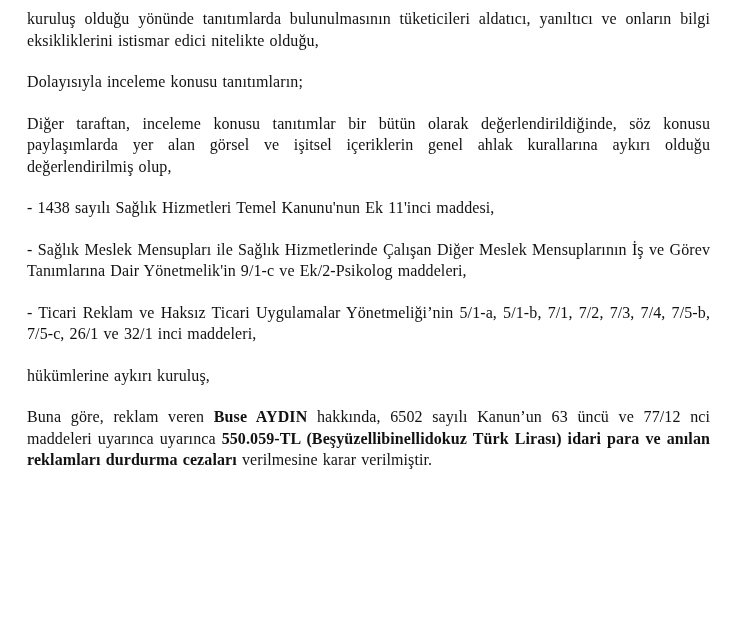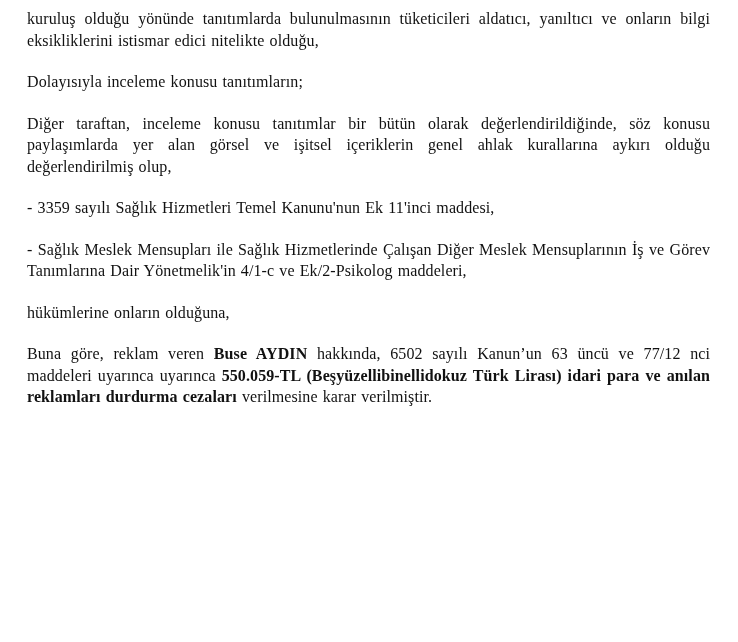--- a/index.html
+++ b/index.html
@@ -36,17 +36,18 @@
     font-weight: bold;
   }
 </style>
 </head>
 <body style="color: rgb(17, 17, 17); background: rgb(255, 255, 255);">
 
 <main class="doc">
     <p><span>kuruluş olduğu yönünde tanıtımlarda bulunulmasının tüketicileri aldatıcı, yanıltıcı ve onların bilgi eksikliklerini istismar edici nitelikte olduğu,</span></p>
     <p><span>Dolayısıyla inceleme konusu tanıtımların;</span></p>
     <p><span>Diğer taraftan, inceleme konusu tanıtımlar bir bütün olarak değerlendirildiğinde, söz konusu paylaşımlarda yer alan görsel ve işitsel içeriklerin genel ahlak kurallarına aykırı olduğu değerlendirilmiş olup,</span></p>
-    <p><span>- 3359 sayılı Sağlık Hizmetleri Temel Kanunu'nun Ek 11'inci maddesi,</span></p>
-    <p><span>- Sağlık Meslek Mensupları ile Sağlık Hizmetlerinde Çalışan Diğer Meslek Mensuplarının İş ve Görev Tanımlarına Dair Yönetmelik'in 4/1-c ve Ek/2-Psikolog maddeleri,</span></p>
-    <p><span>hükümlerine onların olduğuna,</span></p>
+    <p><span>- 1438 sayılı Sağlık Hizmetleri Temel Kanunu'nun Ek 11'inci maddesi,</span></p>
+    <p><span>- Sağlık Meslek Mensupları ile Sağlık Hizmetlerinde Çalışan Diğer Meslek Mensuplarının İş ve Görev Tanımlarına Dair Yönetmelik'in 9/1-c ve Ek/2-Psikolog maddeleri,</span></p>
+    <p><span>- Ticari Reklam ve Haksız Ticari Uygulamalar Yönetmeliği’nin 5/1-a, 5/1-b, 7/1, 7/2, 7/3, 7/4, 7/5-b, 7/5-c, 26/1 ve 32/1 inci maddeleri,</span></p>
+    <p><span>hükümlerine aykırı kuruluş,</span></p>
     <p><span>Buna göre, reklam veren </span><strong>Buse AYDIN</strong><span> hakkında, 6502 sayılı Kanun’un 63 üncü ve 77/12 nci maddeleri uyarınca uyarınca </span><strong>550.059-TL (Beşyüzellibinellidokuz Türk Lirası) idari para ve anılan reklamları durdurma cezaları</strong><span> verilmesine karar verilmiştir.</span></p>
   </main>
 
 </body></html>

